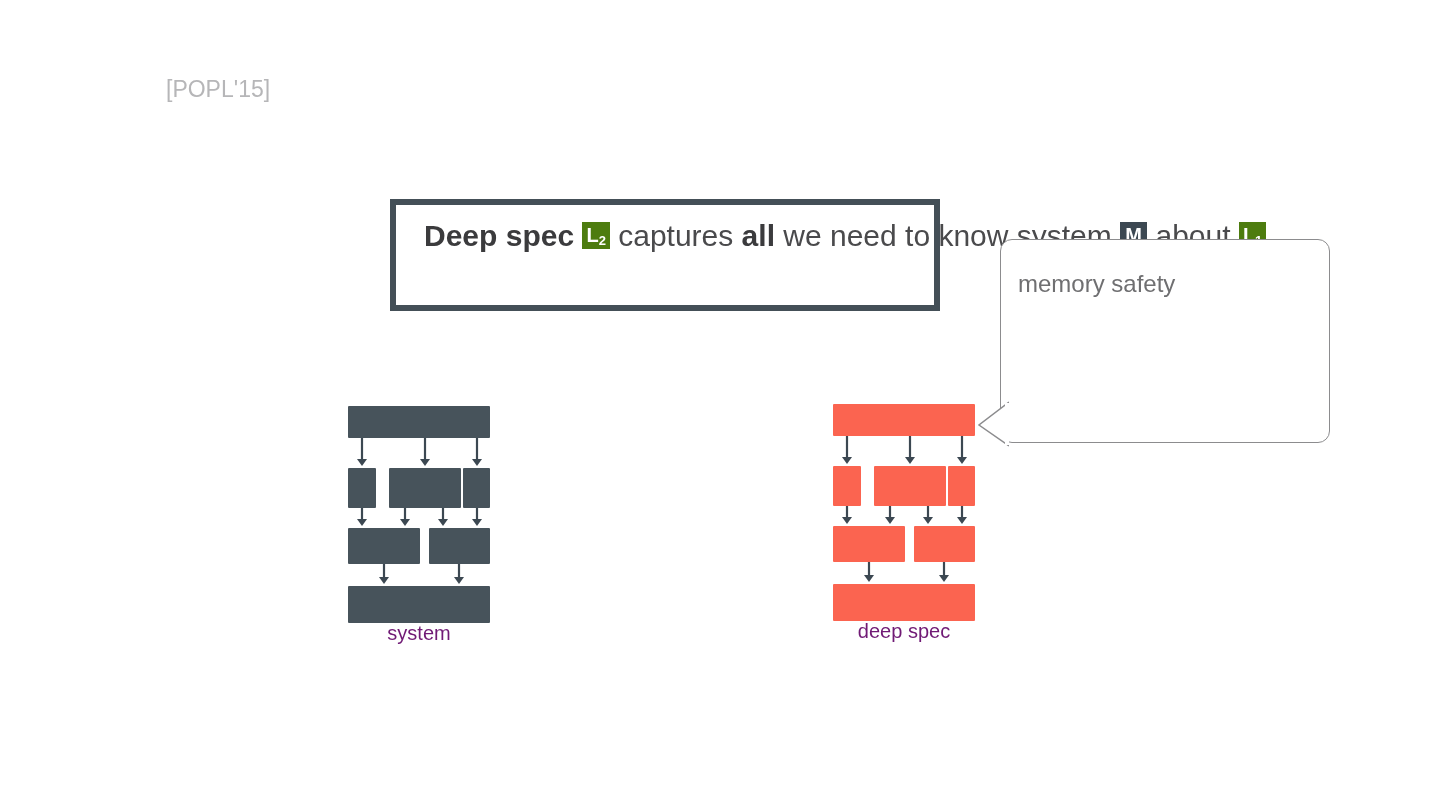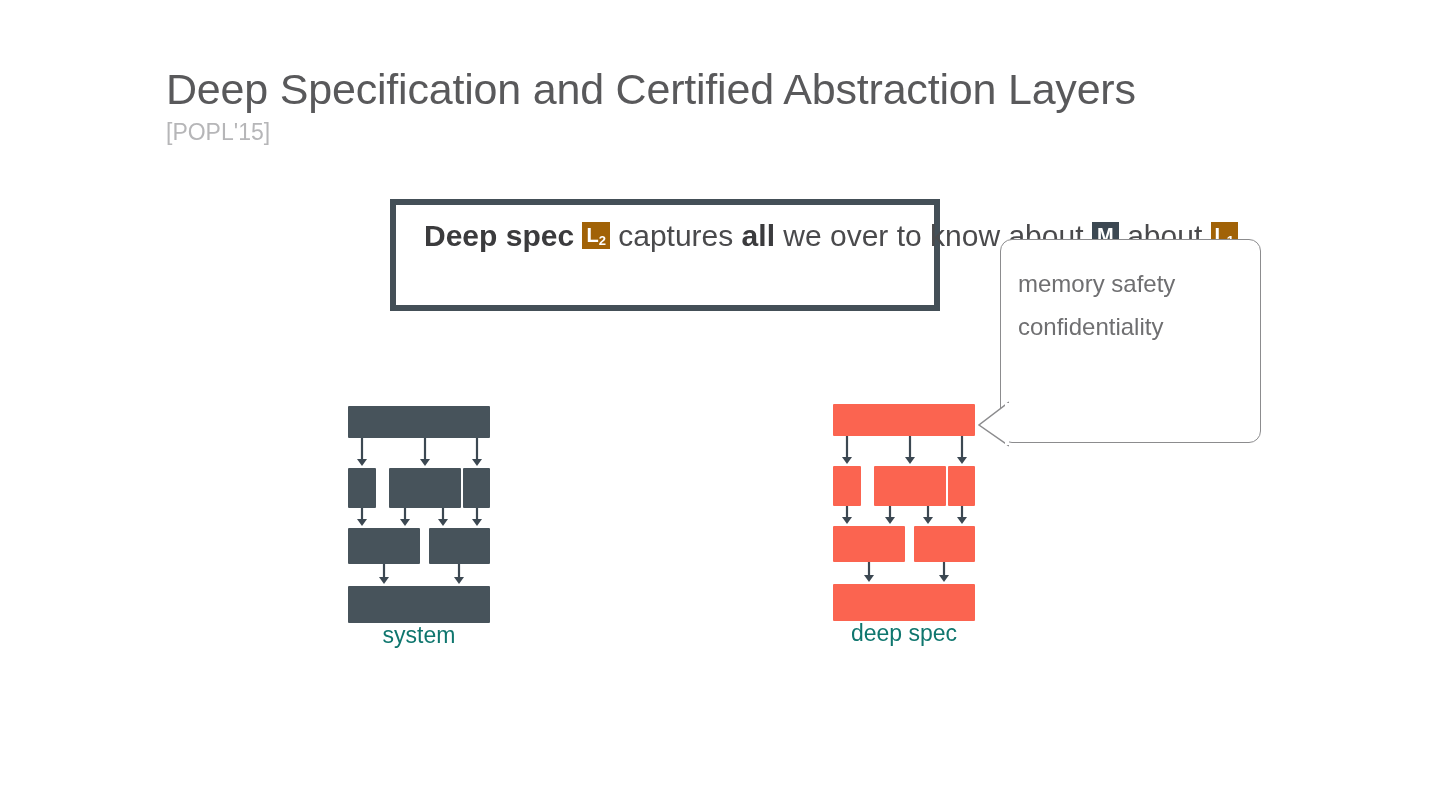--- a/index.html
+++ b/index.html
@@ -76,29 +76,29 @@
     top: -1px;
   }
   .badge sub {
     font-size: 13px;
     font-weight: 700;
     vertical-align: baseline;
     position: relative;
     top: 3px;
     left: 0px;
   }
-  .badge-orange { background: #a16207; }
+  .badge-orange { background: #4d7c0f; }
   .badge-dark   { background: #3c4852; }
 
   
   #bubble {
     position: absolute;
     left: 1000px;
     top: 239px;
-    width: 261px;
+    width: 330px;
     height: 204px;
     box-sizing: border-box;
     border: 1.5px solid #8c8c8e;
     border-radius: 12px;
     background: #ffffff;
   }
   #bubble-list {
     position: absolute;
     left: 17px;
     top: 22px;
@@ -124,52 +124,50 @@
   .node {
     position: absolute;
     border-radius: 1px;
   }
   .diagram-dark  .node { background: #47535b; }
   .diagram-light .node { background: #fb6450; }
   .diagram-label {
     position: absolute;
     width: 100%;
     text-align: center;
-    font-size: 23px;
-    color: #0f766e;
+    font-size: 20px;
+    color: #701a75;
     white-space: nowrap;
   }
   .arrow-layer {
     position: absolute;
     left: 0; top: 0;
     width: 100%; height: 100%;
     pointer-events: none;
   }
 
   #diagram-system    { left: 348px; top: 406px; width: 142px; height: 250px; }
   #diagram-deepspec  { left: 833px; top: 404px; width: 142px; height: 250px; }
 </style>
 </head>
 <body>
 
 <div id="title-block">
-  <div id="slide-title">Deep Specification and Certified Abstraction Layers</div>
   <div id="slide-subtitle">[POPL'15]</div>
 </div>
 
 <div id="statement-box">
   <div id="statement-text">
-    <span class="bold">Deep spec </span><span class="badge badge-orange"><span>L</span><sub>2</sub></span><span> captures </span><span class="bold">all</span><span> we over to know about </span><span class="badge badge-dark">M</span><span> about </span><span class="badge badge-orange"><span>L</span><sub>1</sub></span>
+    <span class="bold">Deep spec </span><span class="badge badge-orange"><span>L</span><sub>2</sub></span><span> captures </span><span class="bold">all</span><span> we need to know system </span><span class="badge badge-dark">M</span><span> about </span><span class="badge badge-orange"><span>L</span><sub>1</sub></span>
   </div>
 </div>
 
 <div id="bubble">
   <div id="bubble-list">
     <div class="bubble-item">memory safety</div>
-    <div class="bubble-item">confidentiality</div>
   </div>
 </div>
 <svg id="bubble-tail" viewBox="0 0 34 48">
   <path d="M34 2 L4 25 L34 46" fill="#ffffff" stroke="#8c8c8e" stroke-width="1.5" stroke-linejoin="miter"></path>
   <rect x="30" y="3" width="6" height="42" fill="#ffffff"></rect>
 </svg>
 
 <div class="diagram diagram-dark" id="diagram-system">
   <div class="nodes">
       <div class="node" style="left: 0px; top: 0px; width: 142px; height: 32px;"></div>

